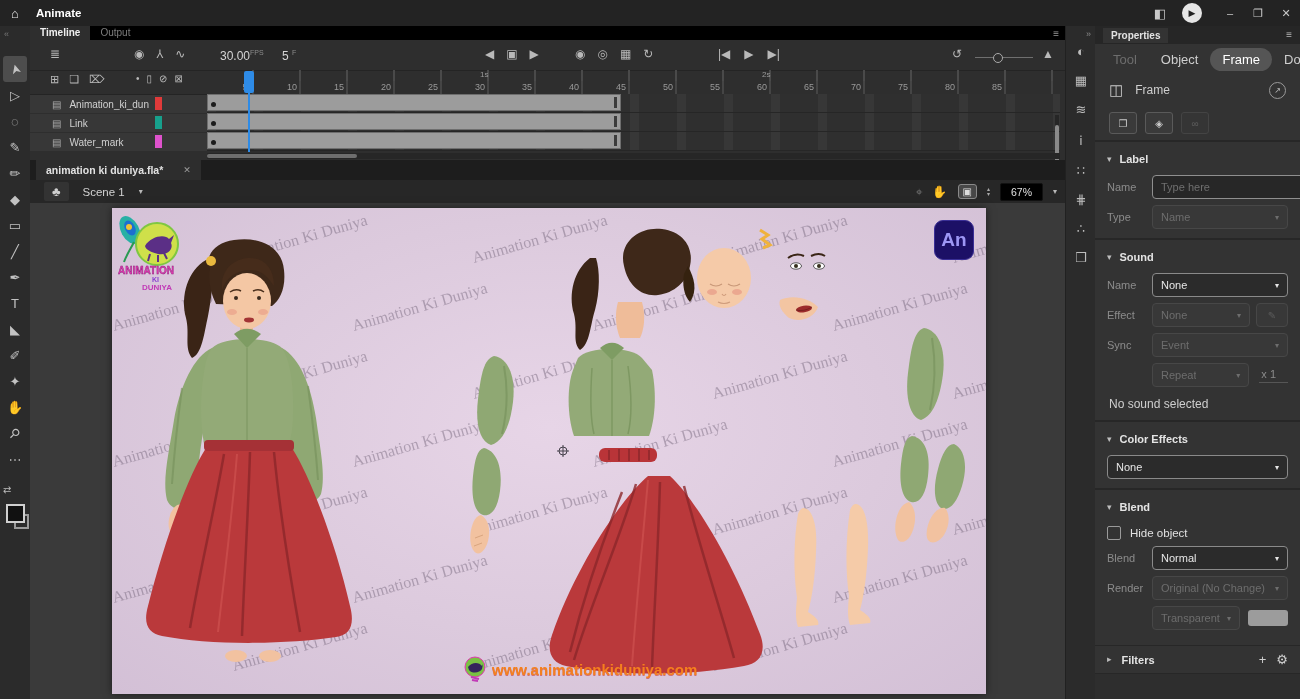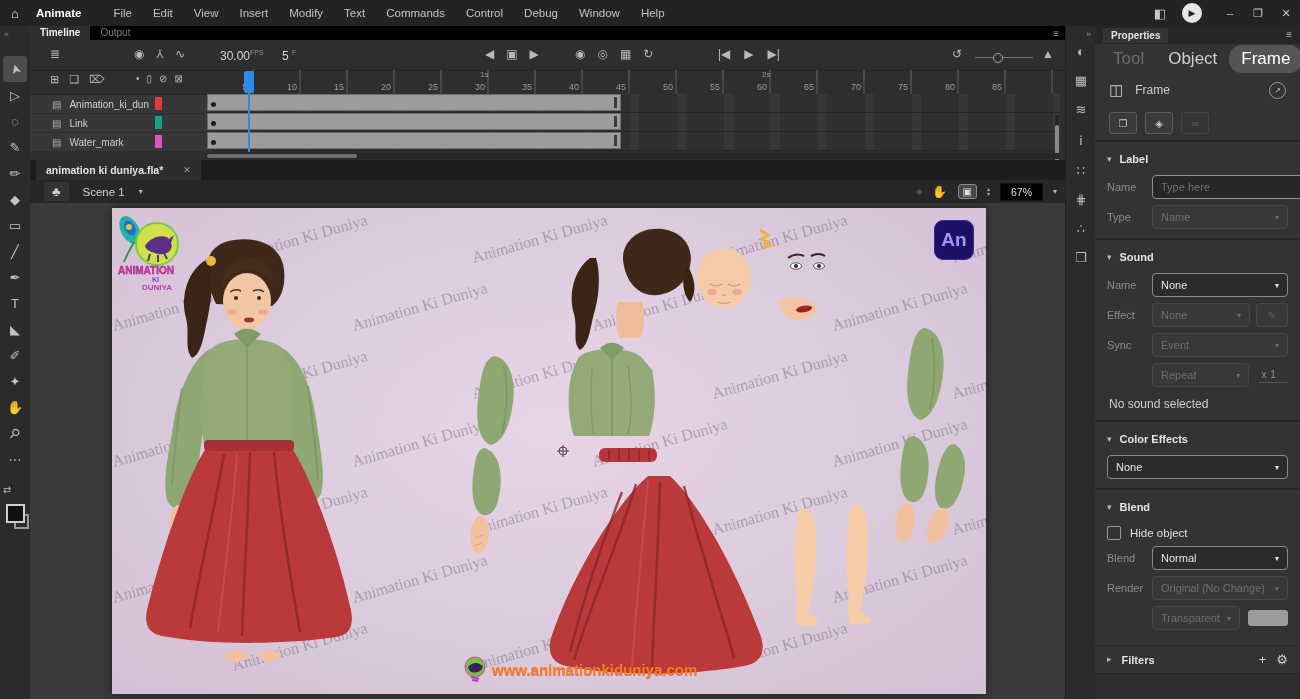--- a/index.html
+++ b/index.html
@@ -100,21 +100,21 @@
   
   .dock{left:1065px;top:26px;width:30px;height:673px;background:#2b2b2b;border-left:1px solid #212121;}
   .dock-collapse{position:absolute;right:5px;top:3px;color:#8a8a8a;font-size:9px;}
   .dockitems{position:absolute;left:0;top:18px;width:30px;display:flex;flex-direction:column;align-items:center;gap:14px;}
   .dockitem{font-size:13px;color:#bdbdbd;}
   
   .props{left:1095px;top:26px;width:205px;height:673px;background:#333;display:flex;flex-direction:column;}
   .p-head{height:18px;background:#262626;display:flex;align-items:center;justify-content:space-between;padding:0 8px;}
   .p-head .t{font-size:10px;font-weight:bold;color:#e2e2e2;background:#333;padding:2px 8px;}
   .p-tabs{height:30px;display:flex;align-items:center;justify-content:space-around;padding:0 6px;}
-  .p-tab{font-size:17px;color:#cfcfcf;padding:4px 12px;border-radius:13px;}
+  .p-tab{font-size:13px;color:#cfcfcf;padding:4px 12px;border-radius:13px;}
   .p-tab.active{background:#555;color:#fff;}
   .p-tab.dim{color:#6d6d6d;}
   .p-title{height:32px;display:flex;align-items:center;padding:0 14px;gap:12px;}
   .p-title .fic{font-size:15px;color:#c9c9c9;}
   .p-title .t{font-size:12px;color:#cfcfcf;flex:1;}
   .helpcirc{width:15px;height:15px;border:1px solid #9a9a9a;border-radius:50%;display:flex;align-items:center;
      justify-content:center;font-size:8px;color:#bbb;}
   .p-btnrow{height:34px;display:flex;align-items:center;gap:8px;padding:0 14px;}
   .pbtn{width:26px;height:20px;border:1px solid #5a5a5a;border-radius:3px;display:flex;align-items:center;
      justify-content:center;font-size:10px;color:#c9c9c9;background:#3a3a3a;}
@@ -149,33 +149,20 @@
   .p-fill{flex:1;background:#2e2e2e;}
 </style>
 </head>
 <body>
 
 <div id="root">
 
   <div class="abs menubar">
     <span class="home">⌂</span>
     <span class="appname">Animate</span>
-    <div class="menus">
-      <span class="menu-item">File</span>
-        <span class="menu-item">Edit</span>
-        <span class="menu-item">View</span>
-        <span class="menu-item">Insert</span>
-        <span class="menu-item">Modify</span>
-        <span class="menu-item">Text</span>
-        <span class="menu-item">Commands</span>
-        <span class="menu-item">Control</span>
-        <span class="menu-item">Debug</span>
-        <span class="menu-item">Window</span>
-        <span class="menu-item">Help</span>
-    </div>
     <div class="winctl">
       <span class="wsbtn">◧</span>
       <span class="playbtn">▶</span>
       <span class="winbtn">–</span>
       <span class="winbtn">❐</span>
       <span class="winbtn">✕</span>
     </div>
   </div>
 
   <div class="abs leftrail">

